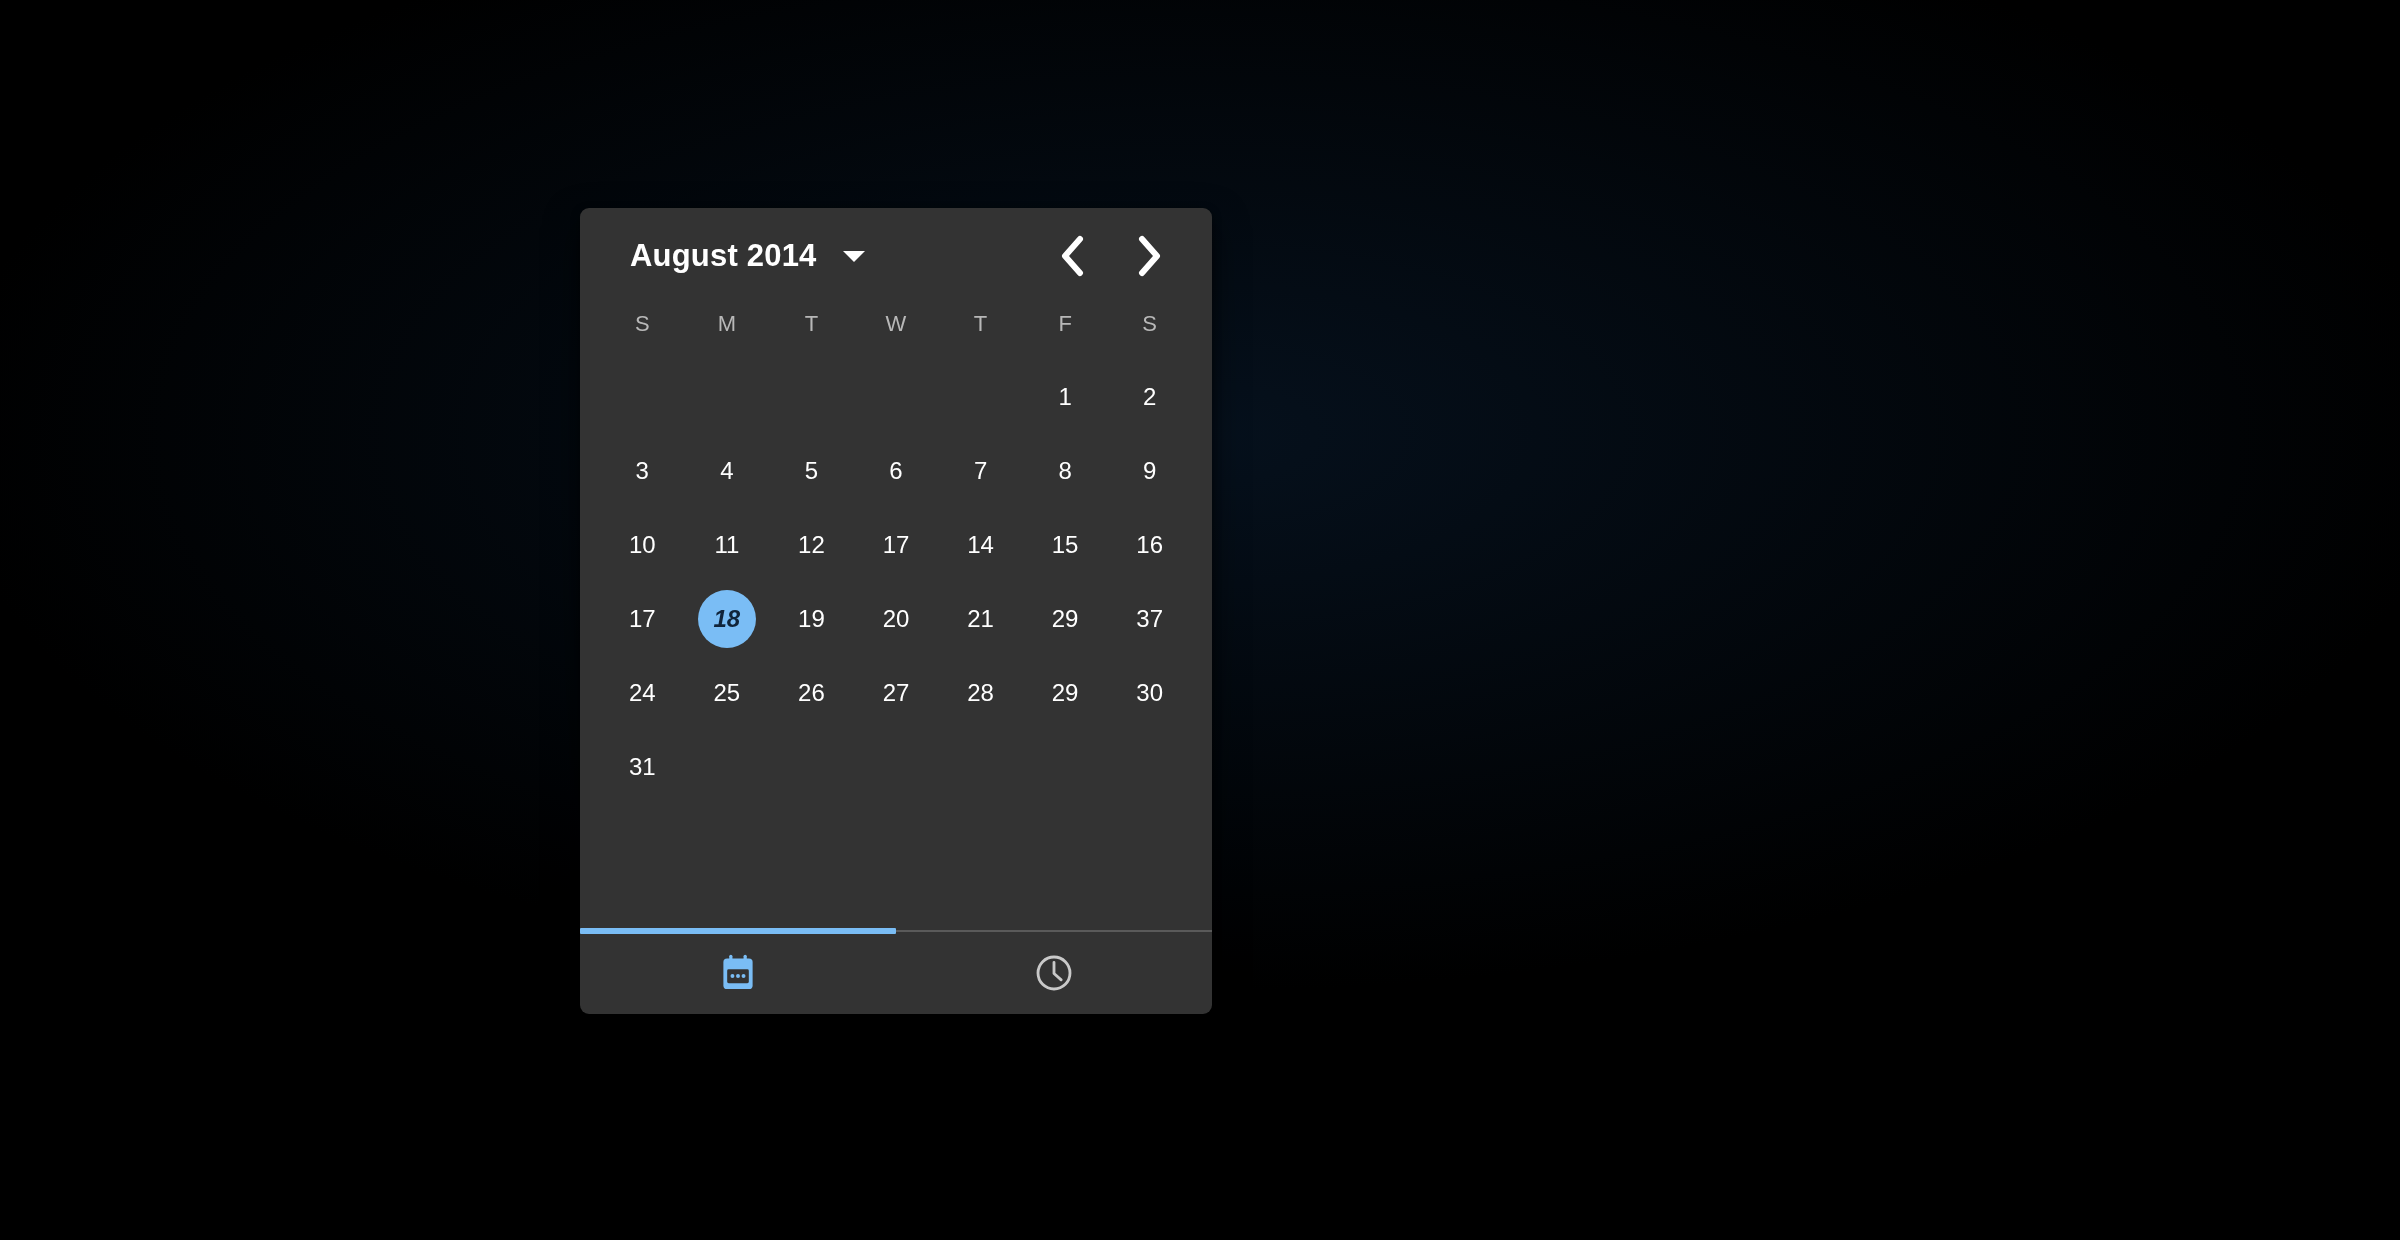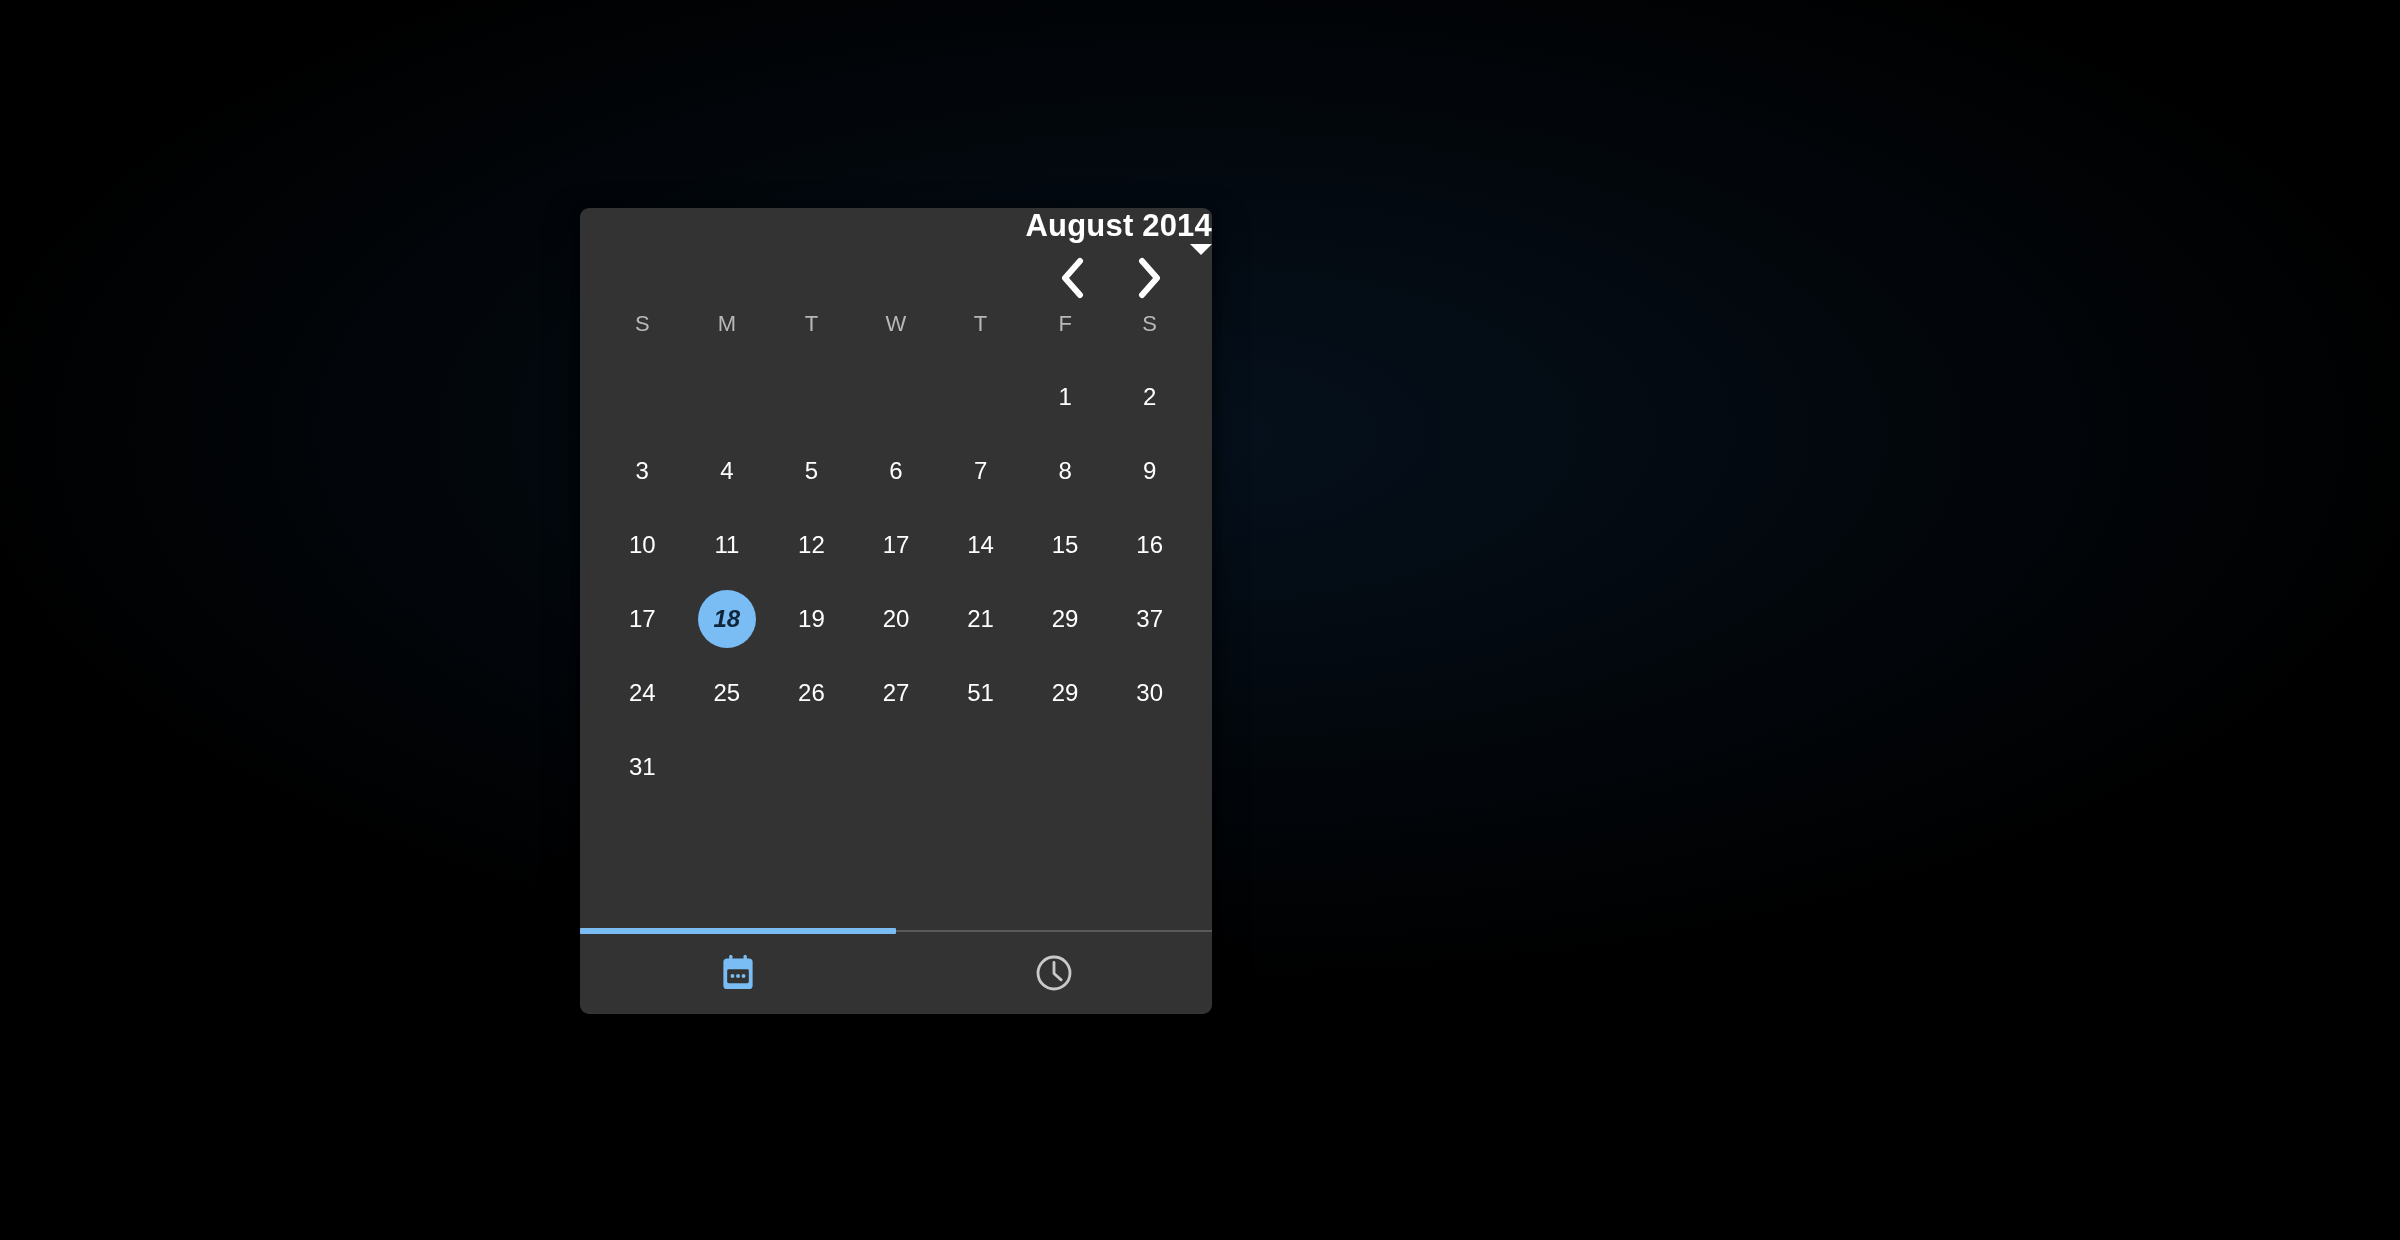--- a/index.html
+++ b/index.html
@@ -71,22 +71,21 @@
     left: 580px;
     top: 208px;
     width: 632px;
     height: 806px;
   }
   .dp-header {
     position: absolute;
     left: 0; top: 0;
     width: 632px; height: 96px;
     display: flex;
-    align-items: flex-end;
-    flex-direction: column;
+    align-items: center;
   }
   .dp-title {
     margin-left: 50px;
     color: #ffffff;
     font-size: 31px;
     font-weight: bold;
     letter-spacing: 0.2px;
     white-space: nowrap;
   }
   .dp-caret {
@@ -325,21 +324,21 @@
         <div class="dp-cell">
           <div class="dp-day">25</div>
         </div>
         <div class="dp-cell">
           <div class="dp-day">26</div>
         </div>
         <div class="dp-cell">
           <div class="dp-day">27</div>
         </div>
         <div class="dp-cell">
-          <div class="dp-day">51</div>
+          <div class="dp-day">28</div>
         </div>
         <div class="dp-cell">
           <div class="dp-day">29</div>
         </div>
         <div class="dp-cell">
           <div class="dp-day">30</div>
         </div>
         <div class="dp-cell">
           <div class="dp-day">31</div>
         </div>

